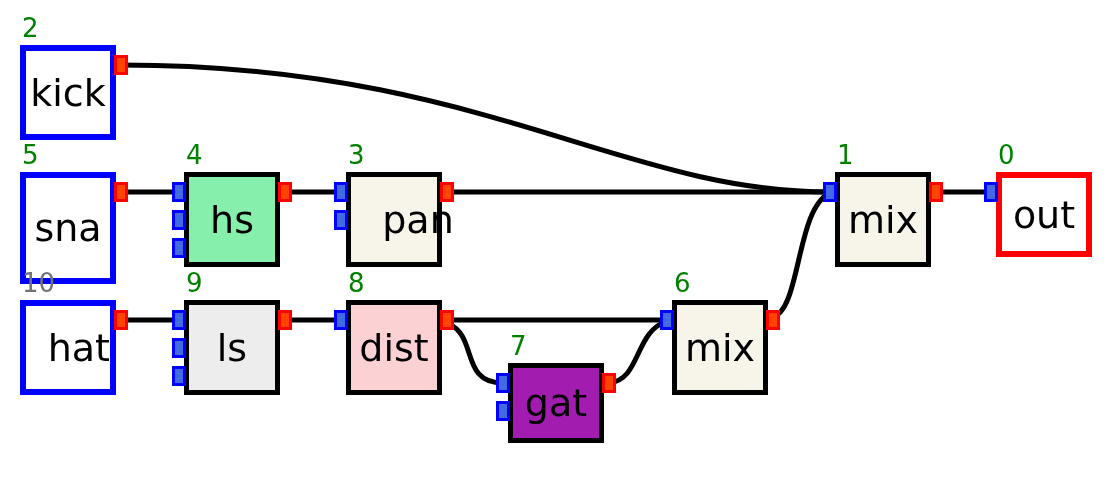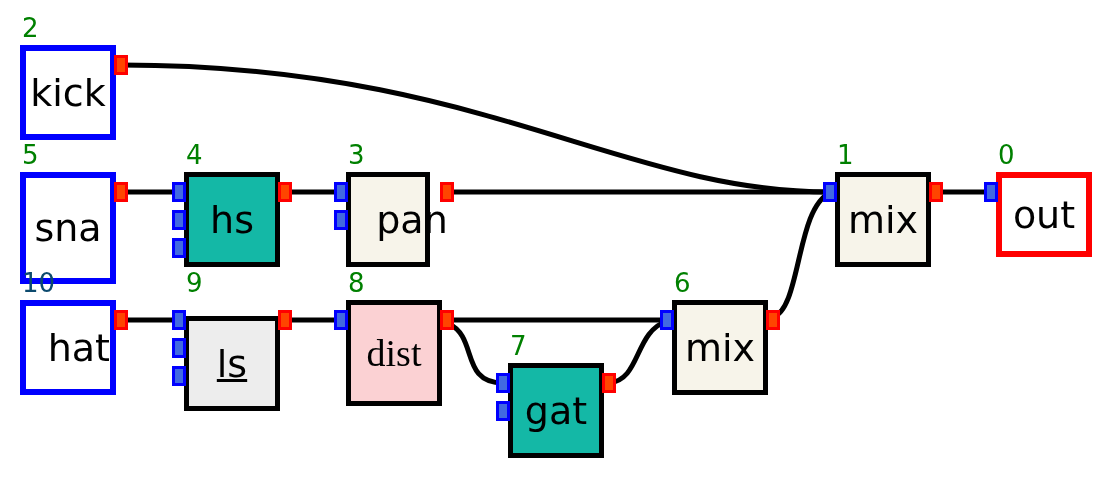--- a/index.html
+++ b/index.html
@@ -70,56 +70,56 @@
       <div class="node-number" style="left: 22px; top: 15px; color: rgb(0, 128, 0);">2</div>
       <div class="node" style="left: 20px; top: 45px; width: 96px; height: 95px; background: rgb(255, 255, 255); border: 6px solid rgb(0, 0, 255);">
         <span class="node-label">kick</span>
       </div>
       <div class="port" style="left: 114px; top: 55px; background: rgb(255, 69, 0); border-color: rgb(255, 0, 0);"></div>
       <div class="node-number" style="left: 22px; top: 142px; color: rgb(0, 128, 0);">5</div>
       <div class="node" style="left: 20px; top: 172px; width: 96px; height: 112px; background: rgb(255, 255, 255); border: 6px solid rgb(0, 0, 255);">
         <span class="node-label">sna</span>
       </div>
       <div class="port" style="left: 114px; top: 182px; background: rgb(255, 69, 0); border-color: rgb(255, 0, 0);"></div>
-      <div class="node-number" style="left: 22px; top: 270px; color: #0c4a6e;">10</div>
+      <div class="node-number" style="left: 22px; top: 270px; color: #737373;">10</div>
       <div class="node" style="left: 20px; top: 300px; width: 96px; height: 95px; background: rgb(255, 255, 255); border: 6px solid rgb(0, 0, 255); justify-content: flex-end;">
         <span class="node-label">hat</span>
       </div>
       <div class="port" style="left: 114px; top: 310px; background: rgb(255, 69, 0); border-color: rgb(255, 0, 0);"></div>
       <div class="node-number" style="left: 186px; top: 142px; color: rgb(0, 128, 0);">4</div>
-      <div class="node" style="left: 184px; top: 172px; width: 96px; height: 95px; background: #14b8a6; border: 5px solid rgb(0, 0, 0);">
+      <div class="node" style="left: 184px; top: 172px; width: 96px; height: 95px; background: #86efac; border: 5px solid rgb(0, 0, 0);">
         <span class="node-label">hs</span>
       </div>
       <div class="port" style="left: 172px; top: 182px; background: rgb(65, 105, 225); border-color: rgb(0, 0, 255);"></div>
       <div class="port" style="left: 172px; top: 210px; background: rgb(65, 105, 225); border-color: rgb(0, 0, 255);"></div>
       <div class="port" style="left: 172px; top: 238px; background: rgb(65, 105, 225); border-color: rgb(0, 0, 255);"></div>
       <div class="port" style="left: 278px; top: 182px; background: rgb(255, 69, 0); border-color: rgb(255, 0, 0);"></div>
       <div class="node-number" style="left: 186px; top: 270px; color: rgb(0, 128, 0);">9</div>
-      <div class="node" style="left: 184px; top: 316px; width: 96px; height: 95px; background: rgb(237, 237, 237); border: 5px solid rgb(0, 0, 0); text-decoration: underline;">
+      <div class="node" style="left: 184px; top: 300px; width: 96px; height: 95px; background: rgb(237, 237, 237); border: 5px solid rgb(0, 0, 0);">
         <span class="node-label">ls</span>
       </div>
       <div class="port" style="left: 172px; top: 310px; background: rgb(65, 105, 225); border-color: rgb(0, 0, 255);"></div>
       <div class="port" style="left: 172px; top: 338px; background: rgb(65, 105, 225); border-color: rgb(0, 0, 255);"></div>
       <div class="port" style="left: 172px; top: 366px; background: rgb(65, 105, 225); border-color: rgb(0, 0, 255);"></div>
       <div class="port" style="left: 278px; top: 310px; background: rgb(255, 69, 0); border-color: rgb(255, 0, 0);"></div>
       <div class="node-number" style="left: 348px; top: 142px; color: rgb(0, 128, 0);">3</div>
-      <div class="node" style="left: 346px; top: 172px; width: 84px; height: 95px; background: rgb(247, 244, 234); border: 5px solid rgb(0, 0, 0); padding-left: 48px;">
+      <div class="node" style="left: 346px; top: 172px; width: 96px; height: 95px; background: rgb(247, 244, 234); border: 5px solid rgb(0, 0, 0); padding-left: 48px;">
         <span class="node-label">pan</span>
       </div>
       <div class="port" style="left: 334px; top: 182px; background: rgb(65, 105, 225); border-color: rgb(0, 0, 255);"></div>
       <div class="port" style="left: 334px; top: 210px; background: rgb(65, 105, 225); border-color: rgb(0, 0, 255);"></div>
       <div class="port" style="left: 440px; top: 182px; background: rgb(255, 69, 0); border-color: rgb(255, 0, 0);"></div>
       <div class="node-number" style="left: 348px; top: 270px; color: rgb(0, 128, 0);">8</div>
-      <div class="node" style="left: 346px; top: 300px; width: 96px; height: 106px; background: rgb(251, 209, 211); border: 5px solid rgb(0, 0, 0); font-family: Liberation Serif, serif;">
+      <div class="node" style="left: 346px; top: 300px; width: 96px; height: 95px; background: rgb(251, 209, 211); border: 5px solid rgb(0, 0, 0);">
         <span class="node-label">dist</span>
       </div>
       <div class="port" style="left: 334px; top: 310px; background: rgb(65, 105, 225); border-color: rgb(0, 0, 255);"></div>
       <div class="port" style="left: 440px; top: 310px; background: rgb(255, 69, 0); border-color: rgb(255, 0, 0);"></div>
       <div class="node-number" style="left: 510px; top: 333px; color: rgb(0, 128, 0);">7</div>
-      <div class="node" style="left: 508px; top: 363px; width: 96px; height: 95px; background: #14b8a6; border: 5px solid rgb(0, 0, 0);">
+      <div class="node" style="left: 508px; top: 363px; width: 96px; height: 80px; background: #a21caf; border: 5px solid rgb(0, 0, 0);">
         <span class="node-label">gat</span>
       </div>
       <div class="port" style="left: 496px; top: 373px; background: rgb(65, 105, 225); border-color: rgb(0, 0, 255);"></div>
       <div class="port" style="left: 496px; top: 401px; background: rgb(65, 105, 225); border-color: rgb(0, 0, 255);"></div>
       <div class="port" style="left: 602px; top: 373px; background: rgb(255, 69, 0); border-color: rgb(255, 0, 0);"></div>
       <div class="node-number" style="left: 674px; top: 270px; color: rgb(0, 128, 0);">6</div>
       <div class="node" style="left: 672px; top: 300px; width: 96px; height: 95px; background: rgb(247, 244, 234); border: 5px solid rgb(0, 0, 0);">
         <span class="node-label">mix</span>
       </div>
       <div class="port" style="left: 660px; top: 310px; background: rgb(65, 105, 225); border-color: rgb(0, 0, 255);"></div>

